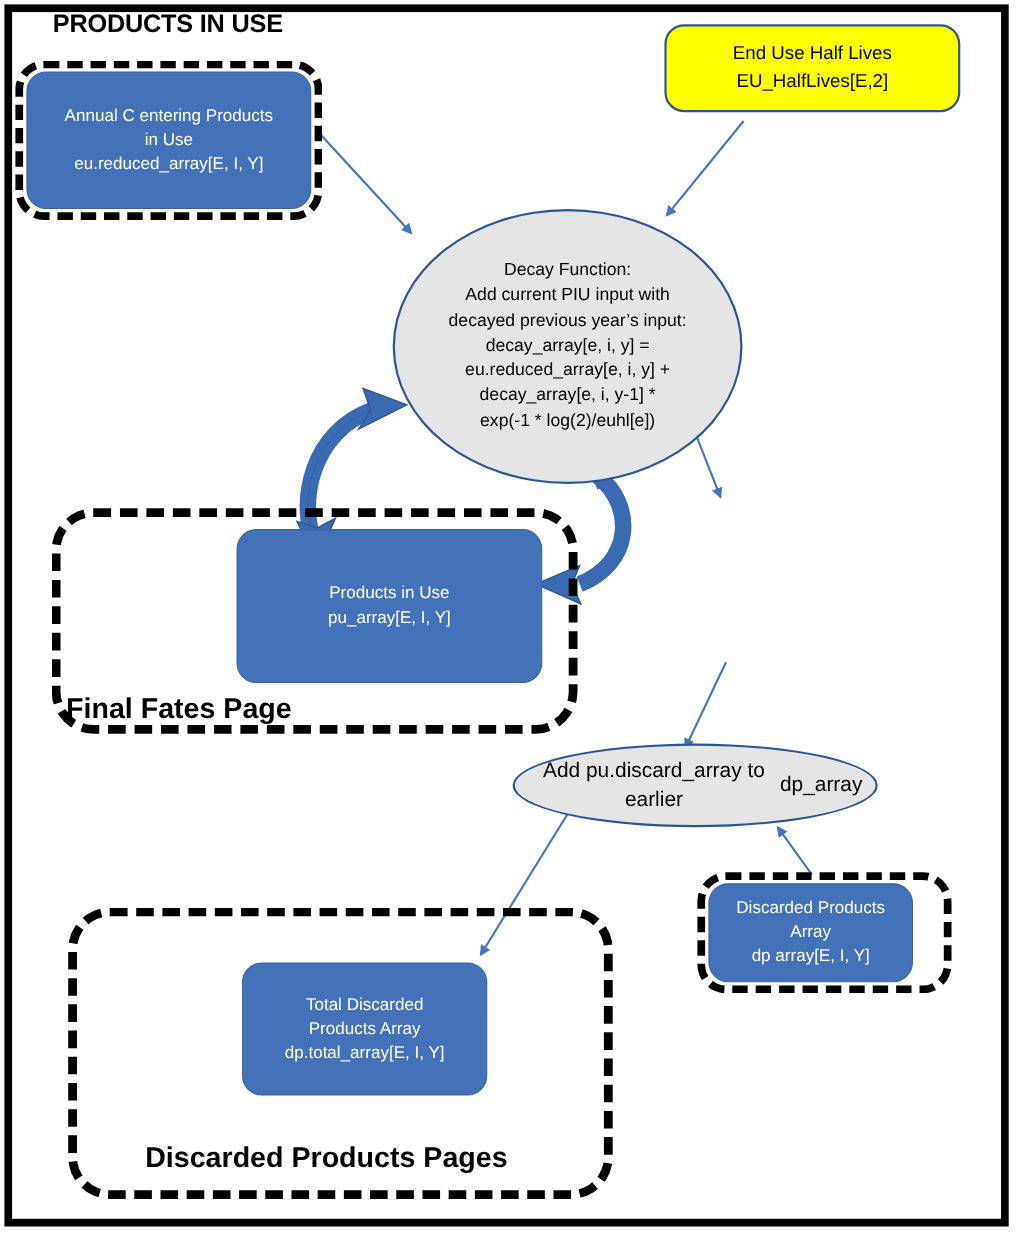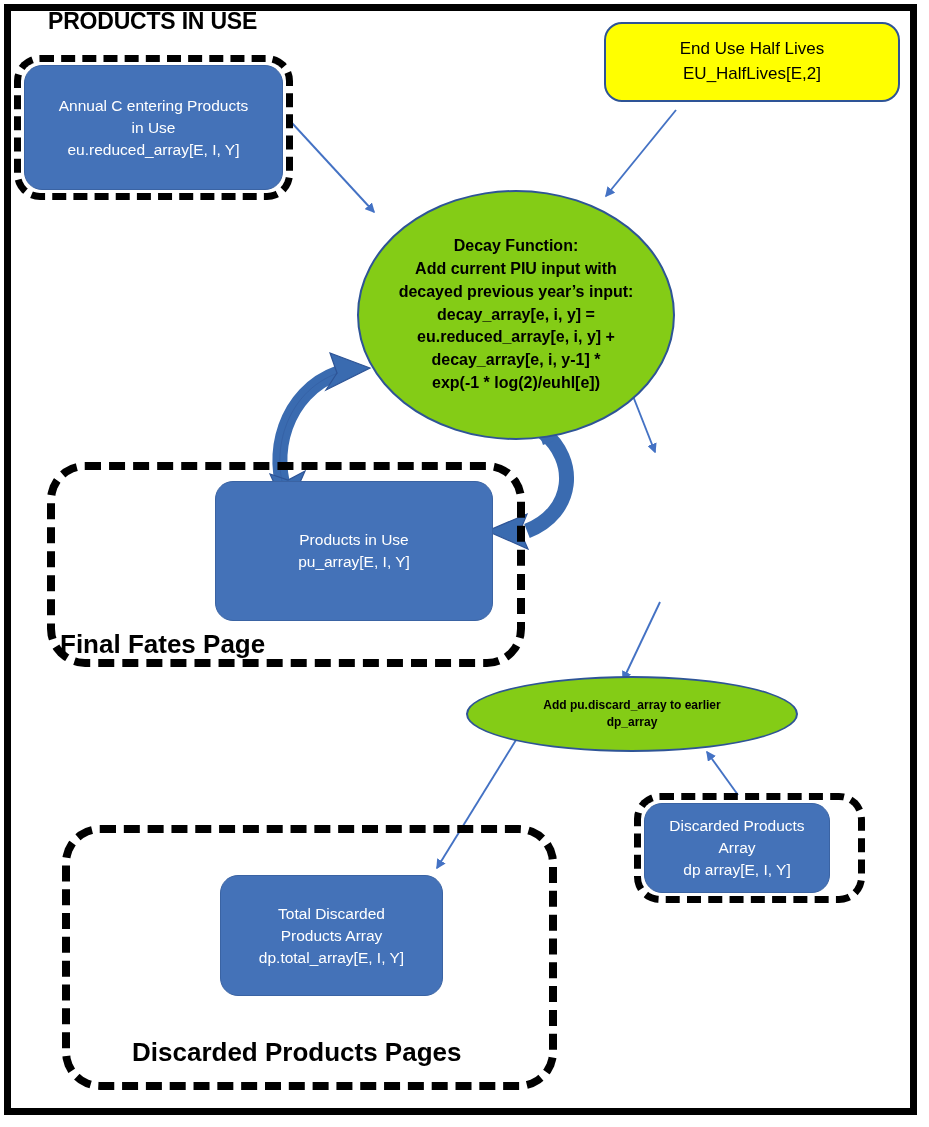--- a/index.html
+++ b/index.html
@@ -68,28 +68,27 @@
   .box-yellow {
     background: #FFFF00;
     border: 2.5px solid #2E5496;
     border-radius: 18px;
     color: #000000;
     font-size: 17px;
     line-height: 1.45;
     padding: 6px 10px;
   }
   .ellipse-peach {
-    background: #84cc16;
+    background: #e5e5e5;
     border: 2.5px solid #2E5496;
     border-radius: 50%;
     color: #000000;
     font-size: 16px;
     line-height: 1.43;
     padding: 4px 12px;
-    font-weight: bold;
   }
   
   .dash-outline {
     position: absolute;
     box-sizing: border-box;
     border: 7px dashed #000000;
     border-radius: 26px;
   }
   
   .region {
@@ -171,42 +170,42 @@
   <div class="region" style="left:62px; top:825px; width:495px; height:265px;"></div>
   <div class="region-label" style="left:132px; top:1019px;margin-top:18px;">Discarded Products Pages</div>
 
   <div class="dash-outline" style="left:14px; top:55px; width:279px; height:145px;"></div>
   <div class="node box-blue" style="left:24px; top:65px; width:259px; height:125px; flex-direction:column;">
     <span class="nodetext">Annual C entering Products</span>
     <span class="nodetext">in Use</span>
     <span class="nodetext">eu.reduced_array[E, I, Y]</span>
   </div>
 
-  <div class="node box-yellow" style="left:604px; top:22px; width:296px; height:80px; flex-direction:column;">
+  <div class="node box-yellow" style="left:604px; top:22px; width:269px; height:80px; flex-direction:column;">
     <span class="nodetext">End Use Half Lives</span>
     <span class="nodetext">EU_HalfLives[E,2]</span>
   </div>
 
   <div class="node ellipse-peach" style="left:357px; top:190px; width:318px; height:250px; flex-direction:column;">
     <span class="nodetext">Decay Function:</span>
     <span class="nodetext">Add current PIU input with</span>
     <span class="nodetext">decayed previous year’s input:</span>
     <span class="nodetext">decay_array[e, i, y] =</span>
     <span class="nodetext">eu.reduced_array[e, i, y] +</span>
     <span class="nodetext">decay_array[e, i, y-1] *</span>
     <span class="nodetext">exp(-1 * log(2)/euhl[e])</span>
   </div>
 
   <div class="node box-blue" style="left:215px; top:481px; width:278px; height:140px; flex-direction:column;">
     <span class="nodetext">Products in Use</span>
     <span class="nodetext">pu_array[E, I, Y]</span>
   </div>
 
 
-  <div class="node ellipse-peach" style="left:466px; top:676px; width:332px; height:76px; flex-direction:column; font-size:12px;">
+  <div class="node ellipse-peach" style="left:466px; top:676px; width:332px; height:76px; flex-direction:row; font-size:19px;">
     <span class="nodetext">Add pu.discard_array to earlier</span>
     <span class="nodetext">dp_array</span>
   </div>
 
   <div class="dash-outline" style="left:634px; top:793px; width:231px; height:110px;"></div>
   <div class="node box-blue" style="left:644px; top:803px; width:186px; height:90px; flex-direction:column;">
     <span class="nodetext">Discarded Products</span>
     <span class="nodetext">Array</span>
     <span class="nodetext">dp  array[E, I, Y]</span>
   </div>

